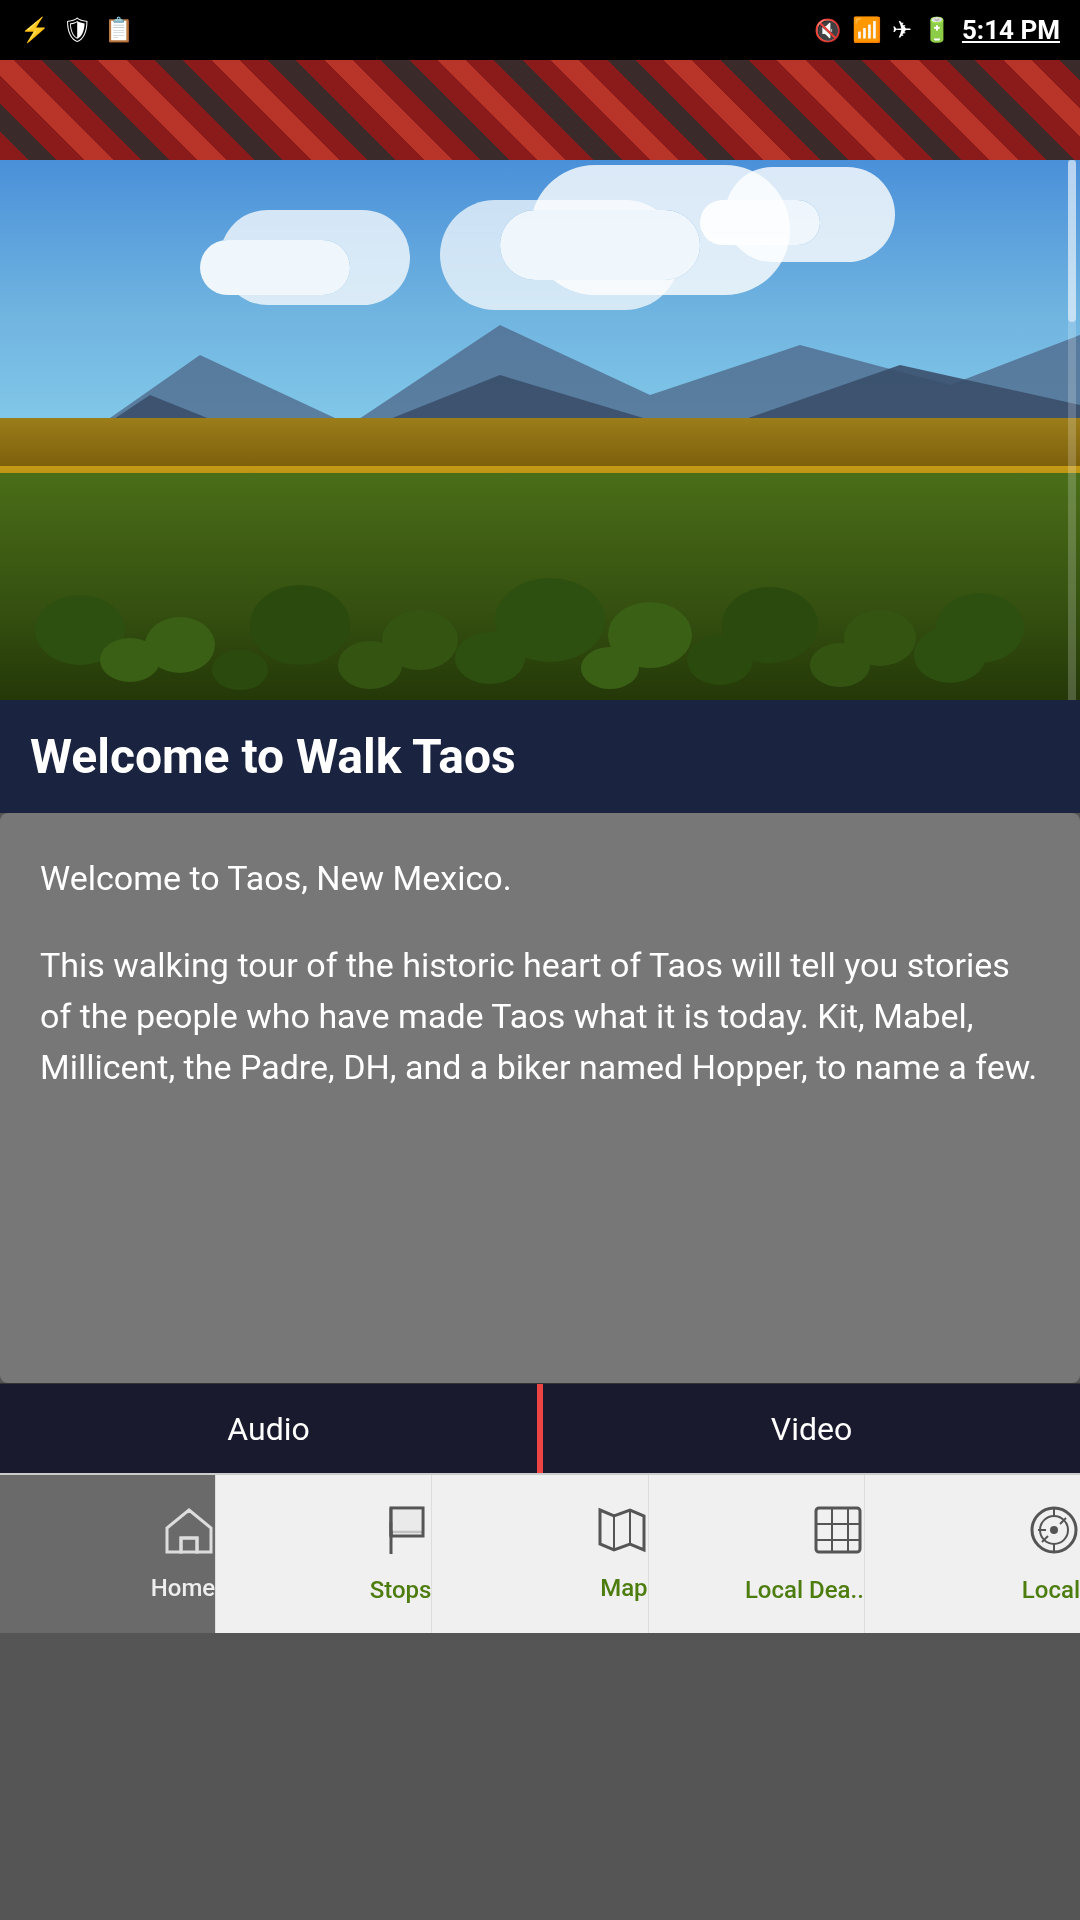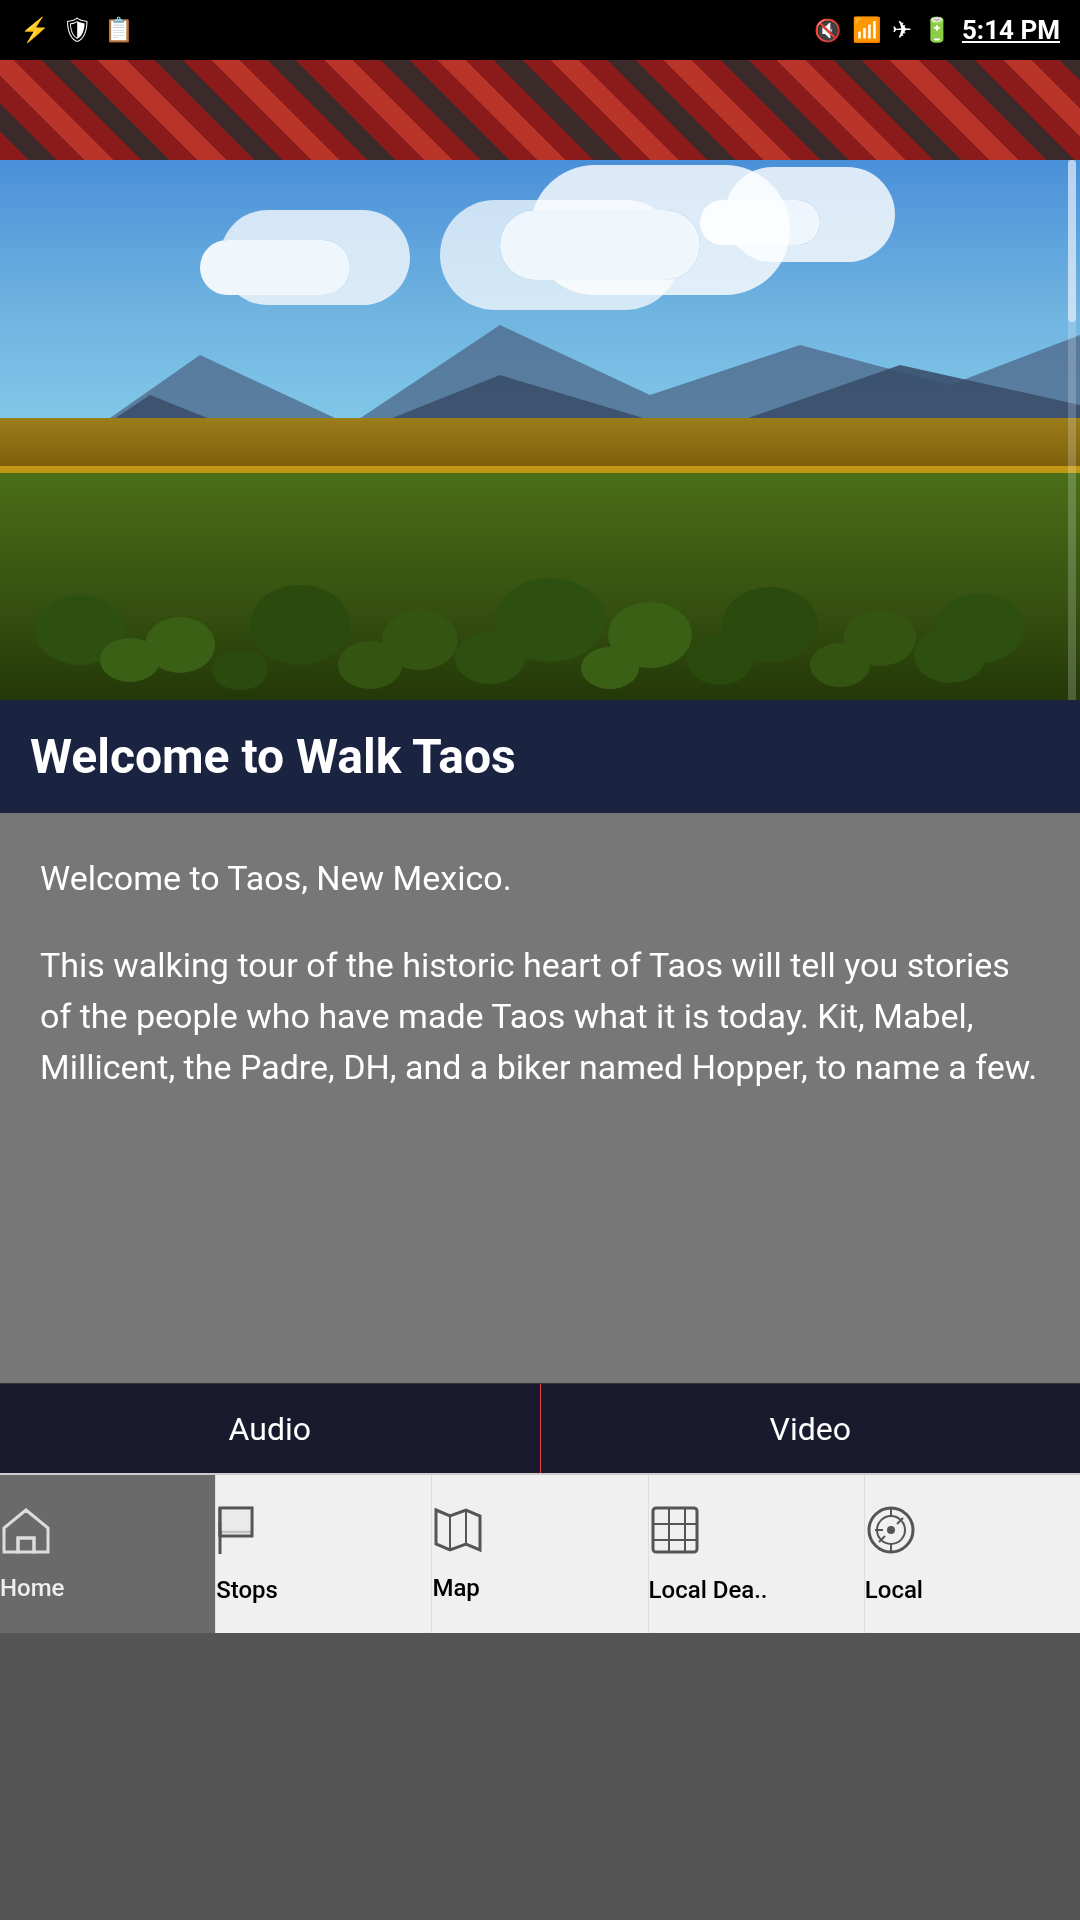--- a/index.html
+++ b/index.html
@@ -165,20 +165,21 @@
       font-weight: bold;
     }
 
     
     #content-area {
       width: 100%;
       background: #777;
       padding: 40px 40px;
       height: 570px;
       overflow: hidden;
+      border-radius: 8px;
     }
 
     .content-text {
       color: #ffffff;
       font-size: 34px;
       line-height: 1.5;
       margin-bottom: 36px;
     }
 
     
@@ -191,41 +192,41 @@
     }
 
     .media-tab {
       flex: 1;
       display: flex;
       align-items: center;
       justify-content: center;
       color: #fff;
       font-size: 32px;
       cursor: pointer;
-      border-right: 1px solid #ef4444;
+      border-right: 6px solid #ef4444;
     }
 
     .media-tab:last-child {
       border-right: none;
     }
 
     
     #nav-bar {
       width: 100%;
       height: 160px;
       background: #f0f0f0;
       display: flex;
       border-top: 2px solid #ccc;
     }
 
     .nav-item {
       flex: 1;
       display: flex;
       flex-direction: column;
-      align-items: flex-start;
+      align-items: flex-end;
       justify-content: center;
       gap: 8px;
       cursor: pointer;
       border-right: 1px solid #ddd;
     }
 
     .nav-item:last-child {
       border-right: none;
     }
 
@@ -237,21 +238,21 @@
       font-size: 48px;
       color: #555;
     }
 
     .nav-item.active .nav-icon {
       color: #ddd;
     }
 
     .nav-label {
       font-size: 24px;
-      color: #000000;
+      color: #4d7c0f;
       font-weight: 500;
     }
 
     .nav-item.active .nav-label {
       color: #eee;
     }
   </style>
 </head>
 <body>
 

